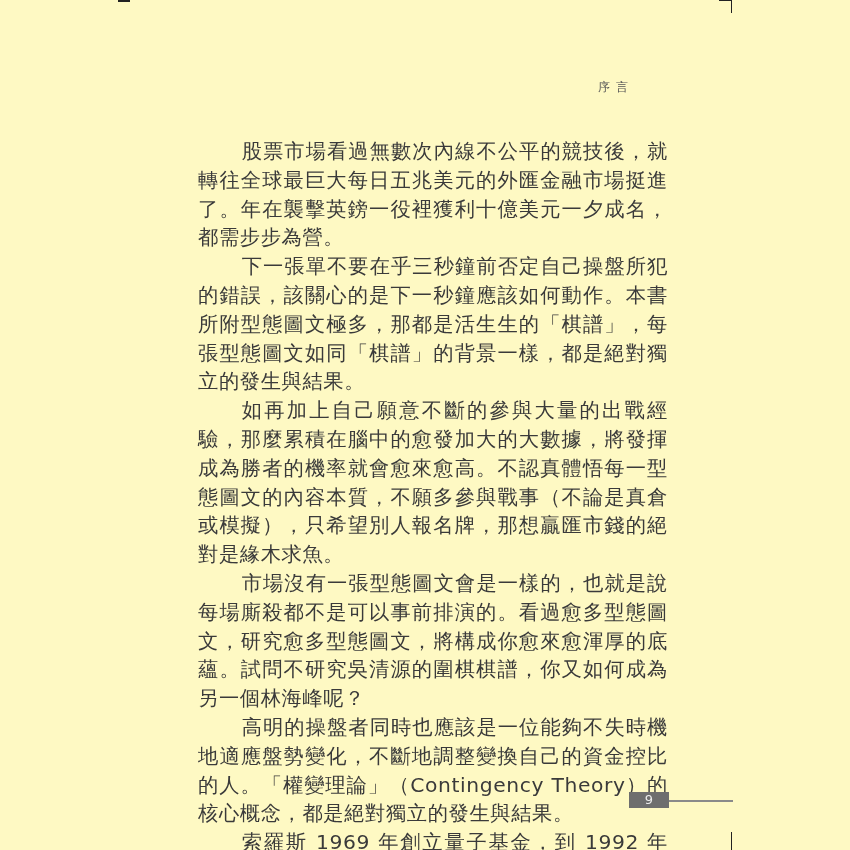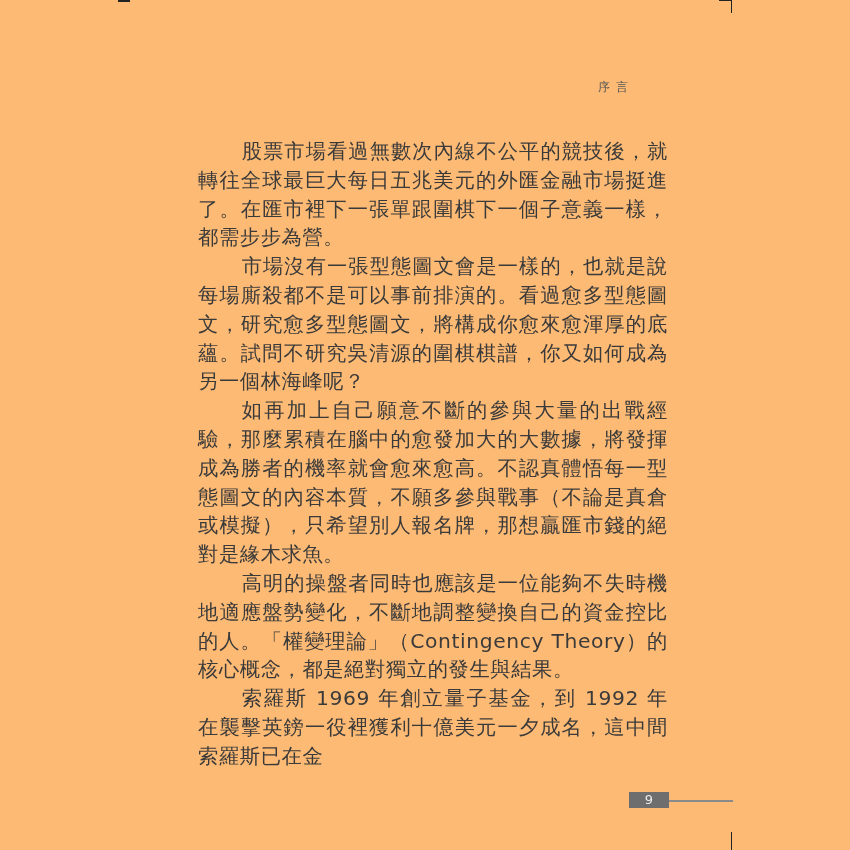--- a/index.html
+++ b/index.html
@@ -1,17 +1,17 @@
 <!DOCTYPE html>
 <html><head>
   <meta charset="utf-8">
   <style>
     html, body { margin: 0; padding: 0; background: #ffffff; }
     body { width: 850px; height: 850px; position: relative; overflow: hidden; }
-    .page { position: absolute; left: 0; top: 0; width: 850px; height: 850px; background: #fdba74; }
+    .page { position: absolute; left: 0; top: 0; width: 850px; height: 850px; background: #fef9c3; }
     .crop { position: absolute; background: #222; }
     .running-head {
       position: absolute; left: 598px; top: 79px;
       font-family: "DejaVu Sans", sans-serif; font-size: 12px; color: #555;
       letter-spacing: 6px;
     }
     .body-text {
       position: absolute; left: 198px; top: 137px; width: 470px;
       font-family: "DejaVu Sans", sans-serif; font-size: 20.3px; line-height: 28.8px;
       color: #3a3a3a; letter-spacing: 0.6px;
@@ -29,22 +29,23 @@
 
 <div class="page">
   <div class="crop" style="left:118px;top:0;width:12px;height:2px;"></div>
   <div class="crop" style="left:719px;top:0;width:12px;height:1px;"></div>
   <div class="crop" style="left:731px;top:0;width:1px;height:13px;"></div>
   <div class="crop" style="left:731px;top:832px;width:1px;height:18px;"></div>
 
   <div class="running-head">序言</div>
 
   <div class="body-text">
-    <p>股票市場看過無數次內線不公平的競技後，就轉往全球最巨大每日五兆美元的外匯金融市場挺進了。在匯市裡下一張單跟圍棋下一個子意義一樣，都需步步為營。</p>
+    <p>股票市場看過無數次內線不公平的競技後，就轉往全球最巨大每日五兆美元的外匯金融市場挺進了。年在襲擊英鎊一役裡獲利十億美元一夕成名，都需步步為營。</p>
+    <p>下一張單不要在乎三秒鐘前否定自己操盤所犯的錯誤，該關心的是下一秒鐘應該如何動作。本書所附型態圖文極多，那都是活生生的「棋譜」，每張型態圖文如同「棋譜」的背景一樣，都是絕對獨立的發生與結果。</p>
+    <p>如再加上自己願意不斷的參與大量的出戰經驗，那麼累積在腦中的愈發加大的大數據，將發揮成為勝者的機率就會愈來愈高。不認真體悟每一型態圖文的內容本質，不願多參與戰事（不論是真倉或模擬），只希望別人報名牌，那想贏匯市錢的絕對是緣木求魚。</p>
     <p>市場沒有一張型態圖文會是一樣的，也就是說每場廝殺都不是可以事前排演的。看過愈多型態圖文，研究愈多型態圖文，將構成你愈來愈渾厚的底蘊。試問不研究吳清源的圍棋棋譜，你又如何成為另一個林海峰呢？</p>
-    <p>如再加上自己願意不斷的參與大量的出戰經驗，那麼累積在腦中的愈發加大的大數據，將發揮成為勝者的機率就會愈來愈高。不認真體悟每一型態圖文的內容本質，不願多參與戰事（不論是真倉或模擬），只希望別人報名牌，那想贏匯市錢的絕對是緣木求魚。</p>
     <p>高明的操盤者同時也應該是一位能夠不失時機地適應盤勢變化，不斷地調整變換自己的資金控比的人。「權變理論」（Contingency Theory）的核心概念，都是絕對獨立的發生與結果。</p>
     <p>索羅斯 1969 年創立量子基金，到 1992 年在襲擊英鎊一役裡獲利十億美元一夕成名，這中間索羅斯已在金</p>
   </div>
 
   <div class="folio">9</div>
   <div class="folio-rule"></div>
 </div>
 
 </body></html>

